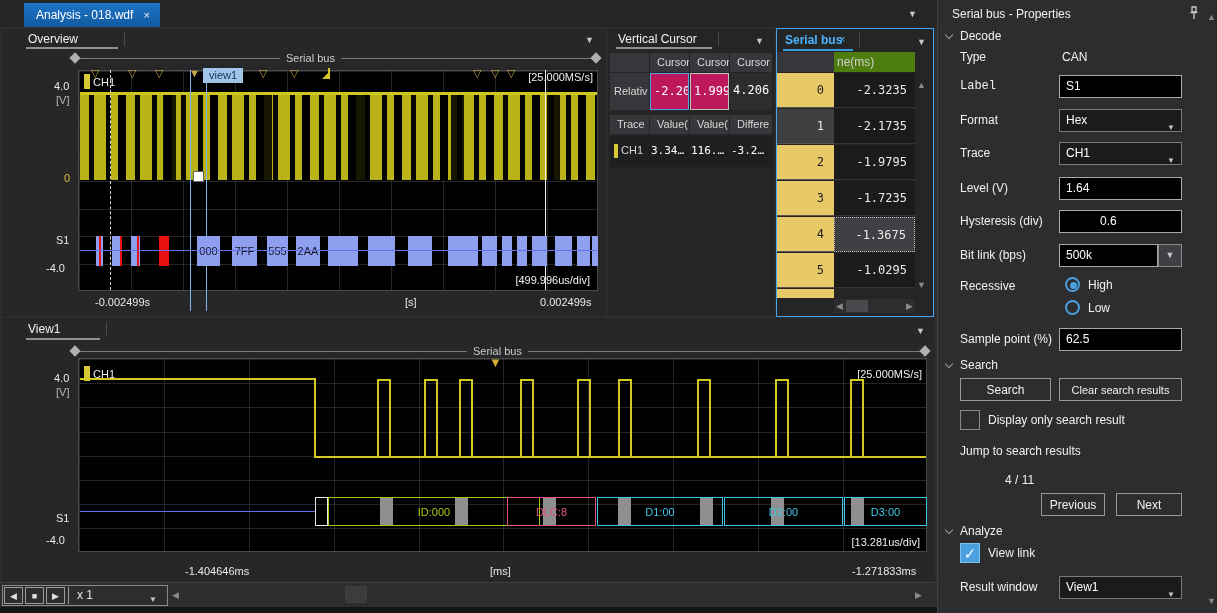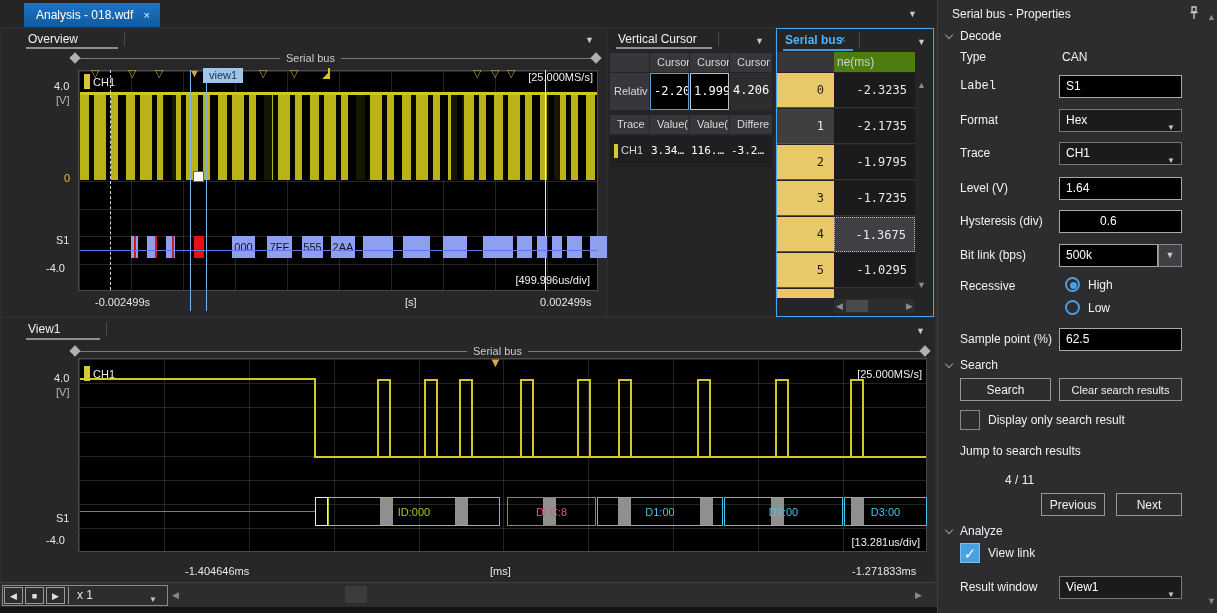--- a/index.html
+++ b/index.html
@@ -44,34 +44,34 @@
 
   
   .ov-bars { position:absolute; left:80px; top:95px; width:517px; height:85px;
     background:
       repeating-linear-gradient(90deg, transparent 0 83px, rgba(0,0,0,.88) 83px 96px),
       repeating-linear-gradient(90deg, #b9b317 0 9px, #070700 9px 14px, #b9b317 14px 26px, #050500 26px 31px, #b9b317 31px 38px, #000 38px 46px);
   }
   .ov-topline { position:absolute; left:80px; top:92px; width:517px; height:3px; background:#cfc722; }
 
   .vline { position:absolute; width:1px; }
-  .decode-block { position:absolute; top:236px; height:22px; display:flex; align-items:center; justify-content:center;
-    font-size:11px; color:#14141e;margin-left:35px; }
+  .decode-block { position:absolute; top:236px; height:30px; display:flex; align-items:center; justify-content:center;
+    font-size:11px; color:#14141e; }
   .tri { position:absolute; font-size:11px; line-height:10px; color:#c9a44a; }
   .view1-tag { position:absolute; left:203px; top:68px; height:15px; padding:0 6px;
     background:#9fc5e8; color:#16324f; font-size:11px; line-height:15px; }
 
   .ch-tag { position:absolute; display:flex; align-items:center; gap:3px; font-size:11px; color:#f0f0f0; }
   .ch-bar { width:6px; height:15px; background:#d8c832; }
 
   
   .vc-cell { position:absolute; overflow:hidden; white-space:nowrap; font-size:11px; color:#d8d8d8; }
   .vc-hdr { background:#37373b; line-height:19px; padding-left:7px; }
   .vc-rowlabel { background:#37373b; }
-  .vc-val { background:#000000; color:#fff; }
+  .vc-val { background:#be185d; color:#fff; }
 
   
   .sb-border { position:absolute; border:1px solid #42a5f5; }
   .sb-idx { background:#e9c867; color:#1e1e1e; text-align:right; padding-right:10px; }
   .sb-val { background:#1b1b1c; color:#eaeaea; text-align:right; padding-right:8px; }
   .cell { position:absolute; font-size:12px; line-height:35px; overflow:hidden; }
 
   
   .props { position:absolute; left:937px; top:0; width:280px; height:613px; background:#2d2d30; border-left:1px solid #3f3f46; }
   .prop-label { position:absolute; left:22px; font-size:12px; color:#f1f1f1; }
@@ -305,21 +305,21 @@
       <div class="stuffbit" style="left: 380px; width: 13px;"></div>
       <div class="stuffbit" style="left: 455px; width: 13px;"></div>
       <div class="stuffbit" style="left: 543px; width: 13px;"></div>
       <div class="stuffbit" style="left: 618px; width: 13px;"></div>
       <div class="stuffbit" style="left: 700px; width: 13px;"></div>
       <div class="stuffbit" style="left: 771px; width: 13px;"></div>
       <div class="stuffbit" style="left: 851px; width: 13px;"></div>
     </div>
   <div class="abs" style="left:0;top:0;">
       <div class="frame" style="left: 315px; width: 13px; border: 1px solid rgb(232, 232, 232); color: rgb(232, 232, 232);"></div>
-      <div class="frame" style="left: 328px; width: 172px; border: 1px solid rgb(163, 201, 22); color: rgb(163, 201, 22);">ID:000</div>
+      <div class="frame" style="left: 328px; width: 212px; border: 1px solid rgb(163, 201, 22); color: rgb(163, 201, 22);">ID:000</div>
       <div class="frame" style="left: 507px; width: 89px; border: 1px solid rgb(232, 82, 122); color: rgb(232, 82, 122);">DLC:8</div>
       <div class="frame" style="left: 597px; width: 126px; border: 1px solid rgb(62, 198, 232); color: rgb(62, 198, 232);">D1:00</div>
       <div class="frame" style="left: 724px; width: 119px; border: 1px solid rgb(62, 198, 232); color: rgb(62, 198, 232);">D2:00</div>
       <div class="frame" style="left: 844px; width: 83px; border: 1px solid rgb(62, 198, 232); color: rgb(62, 198, 232);">D3:00</div>
     </div>
 
   <div class="bb">
     <div class="bb-group">
       <div class="bb-btn" style="left:1px;">◀</div>
       <div class="bb-btn" style="left:22px;">■</div>

